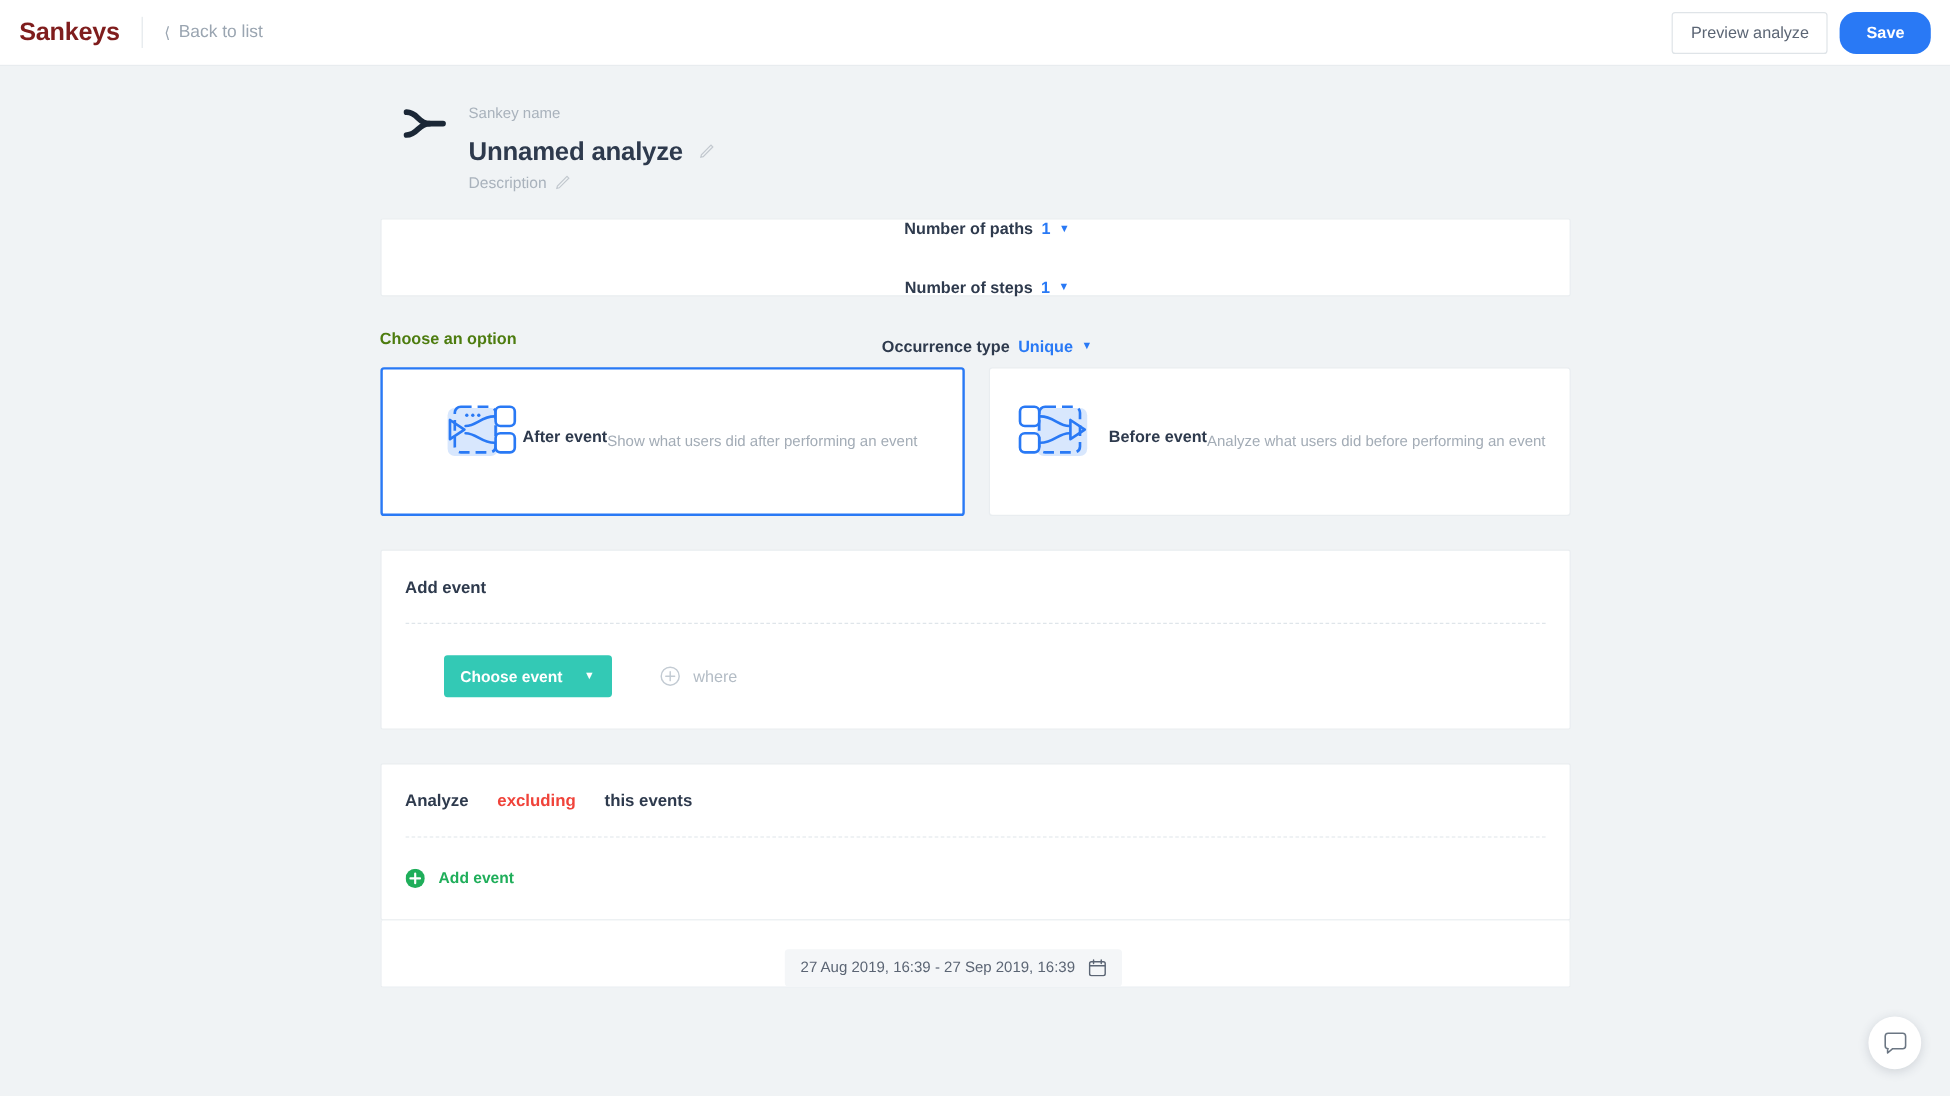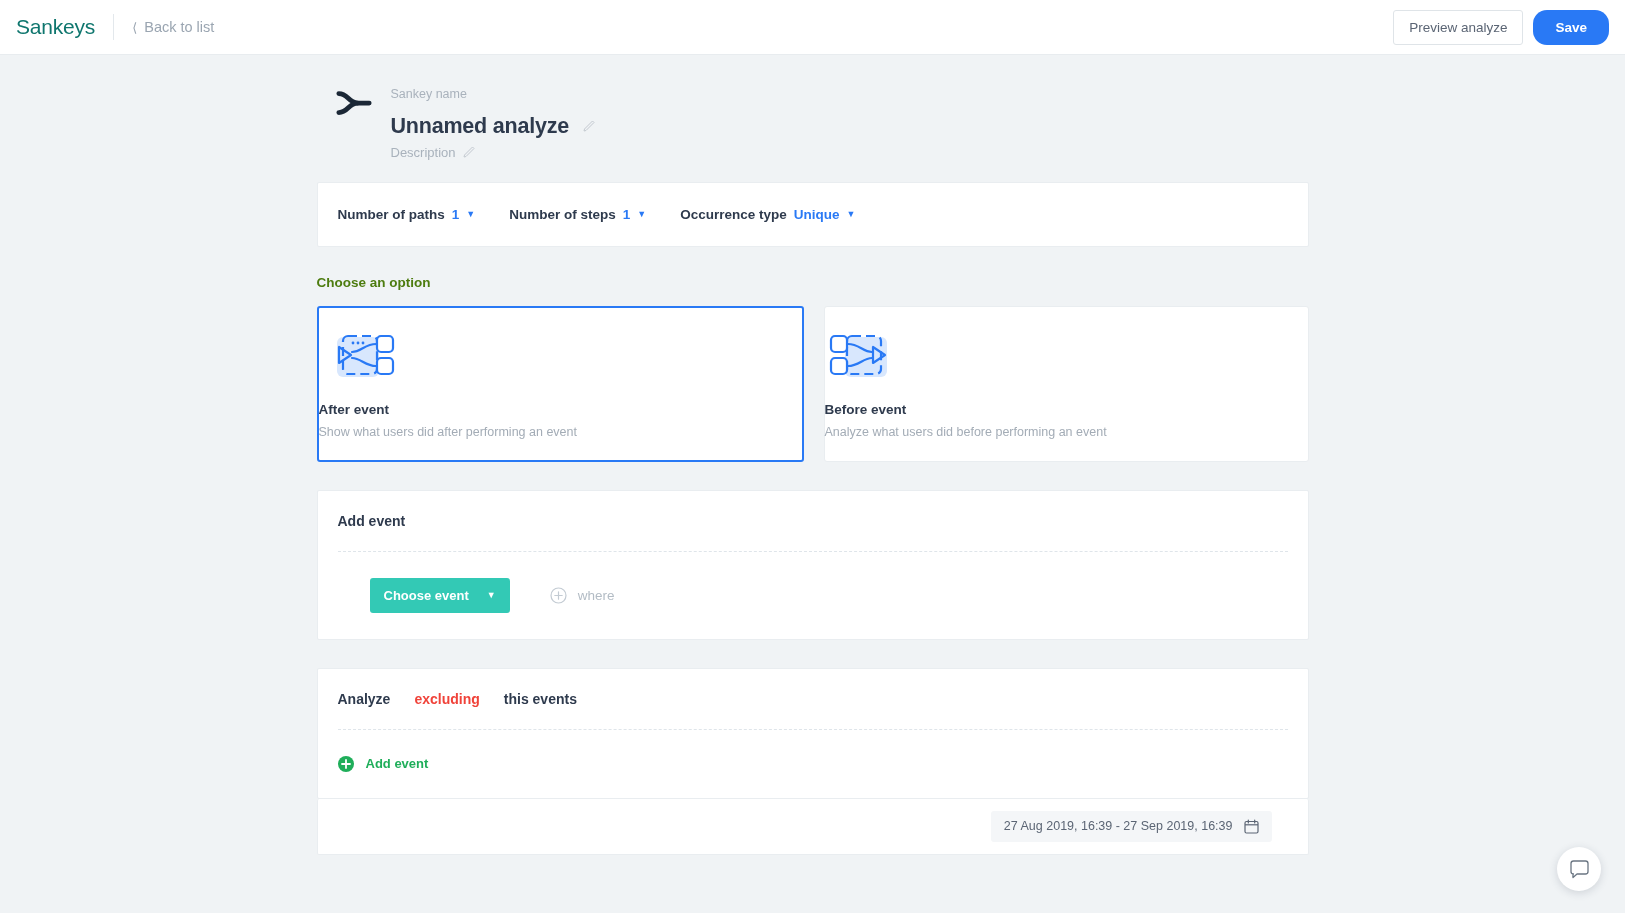--- a/index.html
+++ b/index.html
@@ -14,21 +14,21 @@
   
   .topbar {
     position: absolute; top: 0; left: 0;
     width: 1625px; height: 55px;
     background: #ffffff;
     display: flex; align-items: center;
     border-bottom: 1px solid #e8ecef;
   }
   .brand {
     margin-left: 16px;
-    font-size: 21px; font-weight: 400; color: #0f766e;
+    font-size: 21px; font-weight: 700; color: #7f1d1d;
     letter-spacing: -0.2px;
   }
   .vdiv { width: 1px; height: 26px; background: #e3e8ec; margin: 0 18px; }
   .back-link {
     display: flex; align-items: center; gap: 7px;
     color: #9aa5b1; font-size: 14.5px; cursor: pointer;
   }
   .back-chev { font-size: 13px; color: #9aa5b1; line-height: 1; }
   .topbar-right {
     margin-left: auto; margin-right: 16px;
@@ -57,42 +57,42 @@
   .sankey-glyph { width: 38px; height: 40px; margin-right: 18px; flex: none; }
   .title-meta { padding-top: 2px; }
   .label-small { font-size: 12.5px; color: #a9b2bc; line-height: 1.5; }
   .title-row { display: flex; align-items: center; gap: 14px; margin-top: 10px; }
   .title-name { font-size: 21.5px; font-weight: 700; color: #2e3a4d; letter-spacing: -0.2px; }
   .pencil { width: 12px; height: 12px; opacity: .45; cursor: pointer; }
   .desc-row { display: flex; align-items: center; gap: 7px; margin-top: 6px; }
   .desc-text { font-size: 13px; color: #a9b2bc; }
 
   
-  .card { background: #fff; border: 1px solid #e9edf0; border-radius: 2px; }
+  .card { background: #fff; border: 1px solid #e9edf0; border-radius: 2px; flex-direction: column; }
 
   
   .params {
     height: 65px; display: flex; align-items: center;
     padding-left: 20px; gap: 34px; margin-bottom: 28px;
   }
   .param { display: flex; align-items: center; gap: 7px; cursor: pointer; }
   .param-label { font-size: 13.5px; color: #2e3a4d; font-weight: 600; }
   .param-value { font-size: 13.5px; color: #2979f5; font-weight: 600; }
   .caret { color: #2979f5; font-size: 9px; line-height: 1; }
 
   
   .choose-option-hdr {
     text-align: left; font-size: 13.5px; font-weight: 700;
     color: #4d7c0f; margin-bottom: 16px;
   }
   .options { display: flex; gap: 20px; margin-bottom: 28px; }
   .option {
     flex: 1; background: #fff; border: 1px solid #e9edf0; border-radius: 3px;
-    height: 156px; display: flex; flex-direction: column;
-    justify-content: center; cursor: pointer;
+    height: 124px; display: flex; flex-direction: row;
+    align-items: center; justify-content: center; cursor: pointer;
   }
   .option.selected { border: 2px solid #2979f5; }
   .option-icon { height: 58px; margin-bottom: 16px; display: flex; align-items: center; }
   .option-title { font-size: 13.5px; font-weight: 700; color: #2e3a4d; margin-bottom: 8px; }
   .option-sub { font-size: 12.5px; color: #a3acb6; }
 
   
   .addevent { padding: 22px 20px 26px 20px; margin-bottom: 28px; }
   .section-title { font-size: 14px; font-weight: 700; color: #2e3a4d; }
   .dash-sep { border-top: 1px dashed #dfe5ea; margin: 22px 0 0 0; }

